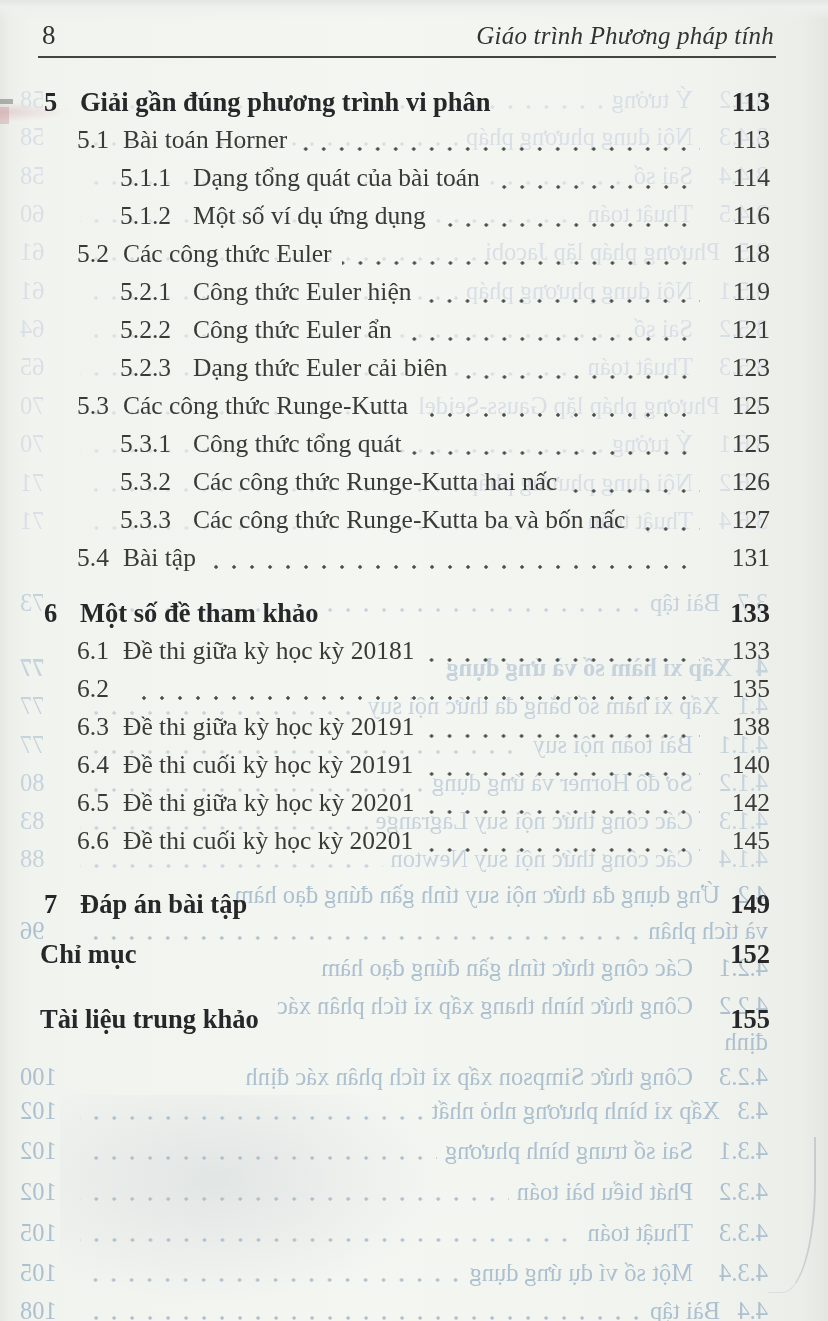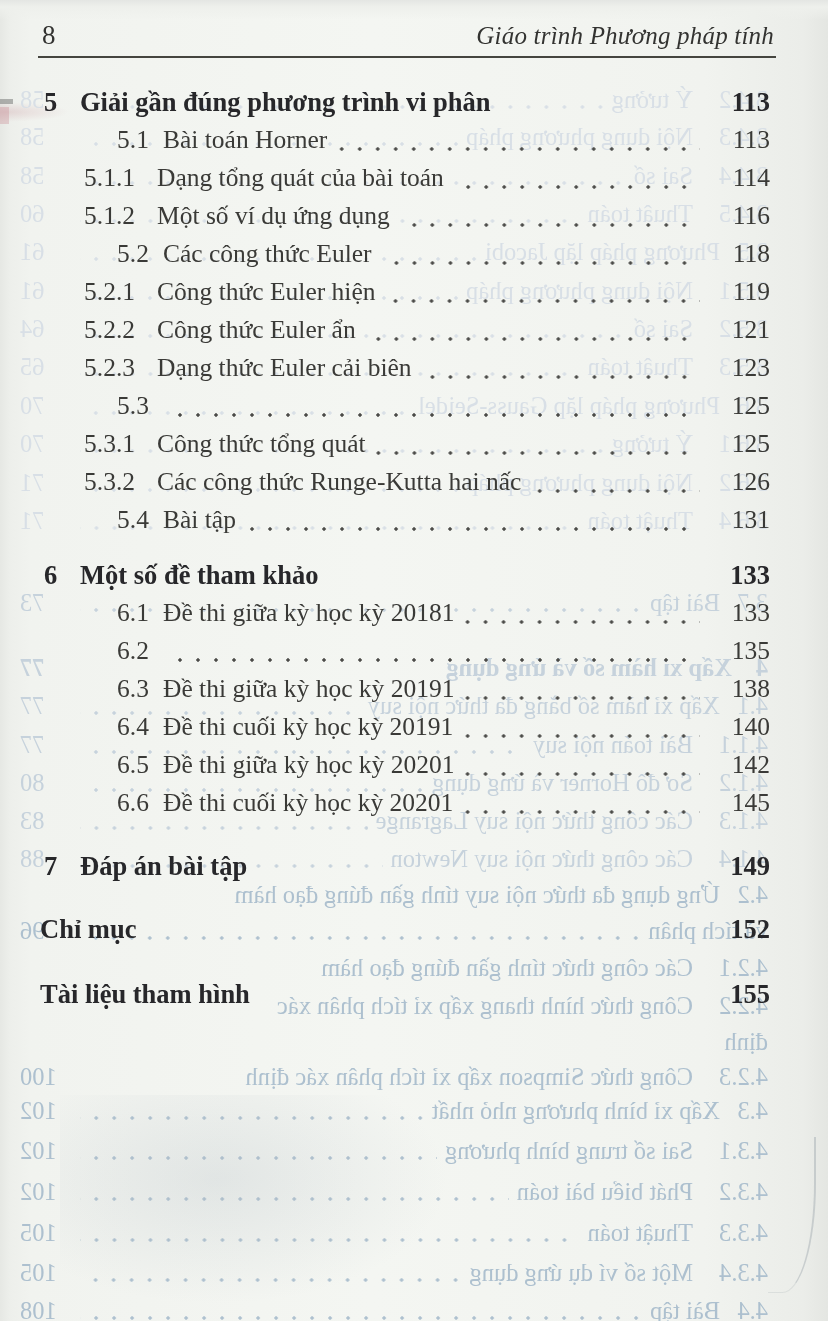--- a/index.html
+++ b/index.html
@@ -26,22 +26,22 @@
   .leader{
     flex:1;align-self:flex-start;height:4px;margin:26px 14px 0 10px;min-width:10px;
     background-image:radial-gradient(circle at 2px 2px, currentColor 1.45px, rgba(0,0,0,0) 1.9px);
     background-size:18px 4px;background-repeat:repeat-x;background-position:right top;
     color:#4b4b48;
   }
   .pg{flex:none;min-width:56px;text-align:right;}
   .ch{font-weight:700;font-size:26.5px;height:37px;line-height:37px;color:#27272a;padding-left:44px;}
   .ch .num{width:36px;}
   .sec{padding-left:77px;}
-  .sec .num{width:46px;margin-left:40px;}
-  .sub{padding-left:84px;}
+  .sec .num{width:46px;}
+  .sub{padding-left:120px;}
   .sub .num{width:73px;}
   .bm{padding-left:40px;font-weight:700;font-size:26.5px;color:#27272a;}
   
   .ghost-layer{position:absolute;inset:0;z-index:0;}
   .ghost-row{
     position:absolute;left:20px;width:748px;display:flex;align-items:baseline;
     height:30px;line-height:30px;font-size:24.5px;white-space:nowrap;
     transform:scaleX(-1);filter:blur(0.7px);
   }
   .ghost-row .leader{margin:20px 10px 0 8px;color:currentColor;}
@@ -318,38 +318,45 @@
 
     <div class="row sub">
       <span class="num">5.2.3</span>
       <span class="title">Dạng thức Euler cải biên</span>
       <span class="leader"></span>
       <span class="pg">123</span>
     </div>
 
     <div class="row sec">
       <span class="num">5.3</span>
+      <span class="title">Các công thức Runge-Kutta</span>
       <span class="leader"></span>
       <span class="pg">125</span>
     </div>
 
     <div class="row sub">
       <span class="num">5.3.1</span>
       <span class="title">Công thức tổng quát</span>
       <span class="leader"></span>
       <span class="pg">125</span>
     </div>
 
     <div class="row sub">
       <span class="num">5.3.2</span>
       <span class="title">Các công thức Runge-Kutta hai nấc</span>
       <span class="leader"></span>
       <span class="pg">126</span>
     </div>
 
+    <div class="row sub">
+      <span class="num">5.3.3</span>
+      <span class="title">Các công thức Runge-Kutta ba và bốn nấc</span>
+      <span class="leader"></span>
+      <span class="pg">127</span>
+    </div>
 
     <div class="row sec">
       <span class="num">5.4</span>
       <span class="title">Bài tập</span>
       <span class="leader"></span>
       <span class="pg">131</span>
     </div>
 
     <div class="row ch" style="margin-top:18px">
       <span class="num">6</span>
@@ -399,26 +406,26 @@
       <span class="pg">145</span>
     </div>
 
     <div class="row ch" style="margin-top:26px">
       <span class="num">7</span>
       <span class="title">Đáp án bài tập</span>
       <span class="spacer"></span>
       <span class="pg">149</span>
     </div>
 
-    <div class="row bm" style="margin-top:25px">
+    <div class="row bm" style="margin-top:12px">
       <span class="title">Chỉ mục</span>
       <span class="spacer"></span>
       <span class="pg">152</span>
     </div>
 
     <div class="row bm" style="margin-top:27px">
-      <span class="title">Tài liệu tham hình</span>
+      <span class="title">Tài liệu trung khảo</span>
       <span class="spacer"></span>
       <span class="pg">155</span>
     </div>
 
   </div>
 </div>
 
 </body></html>

